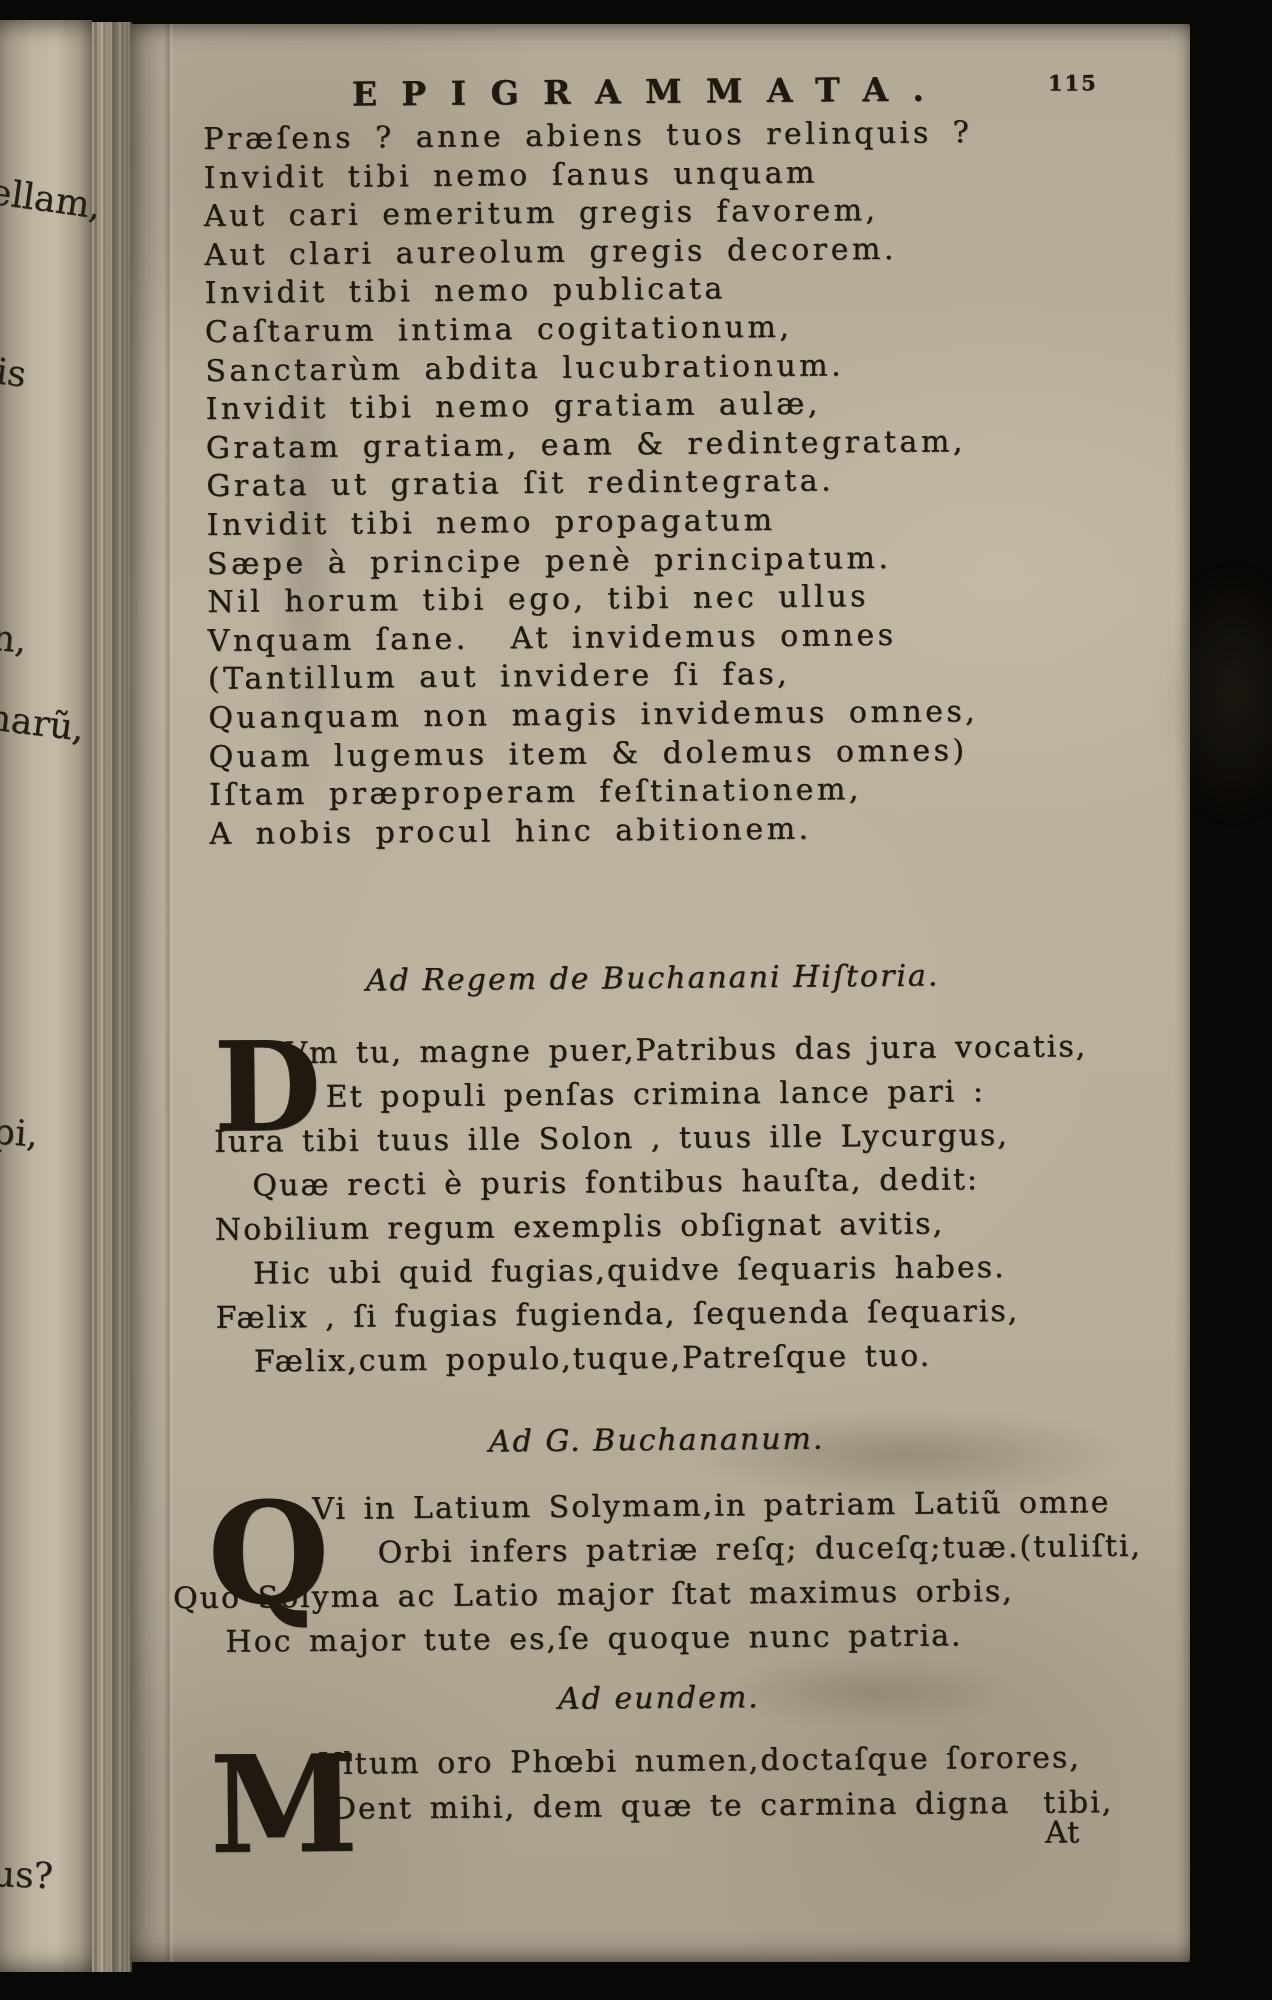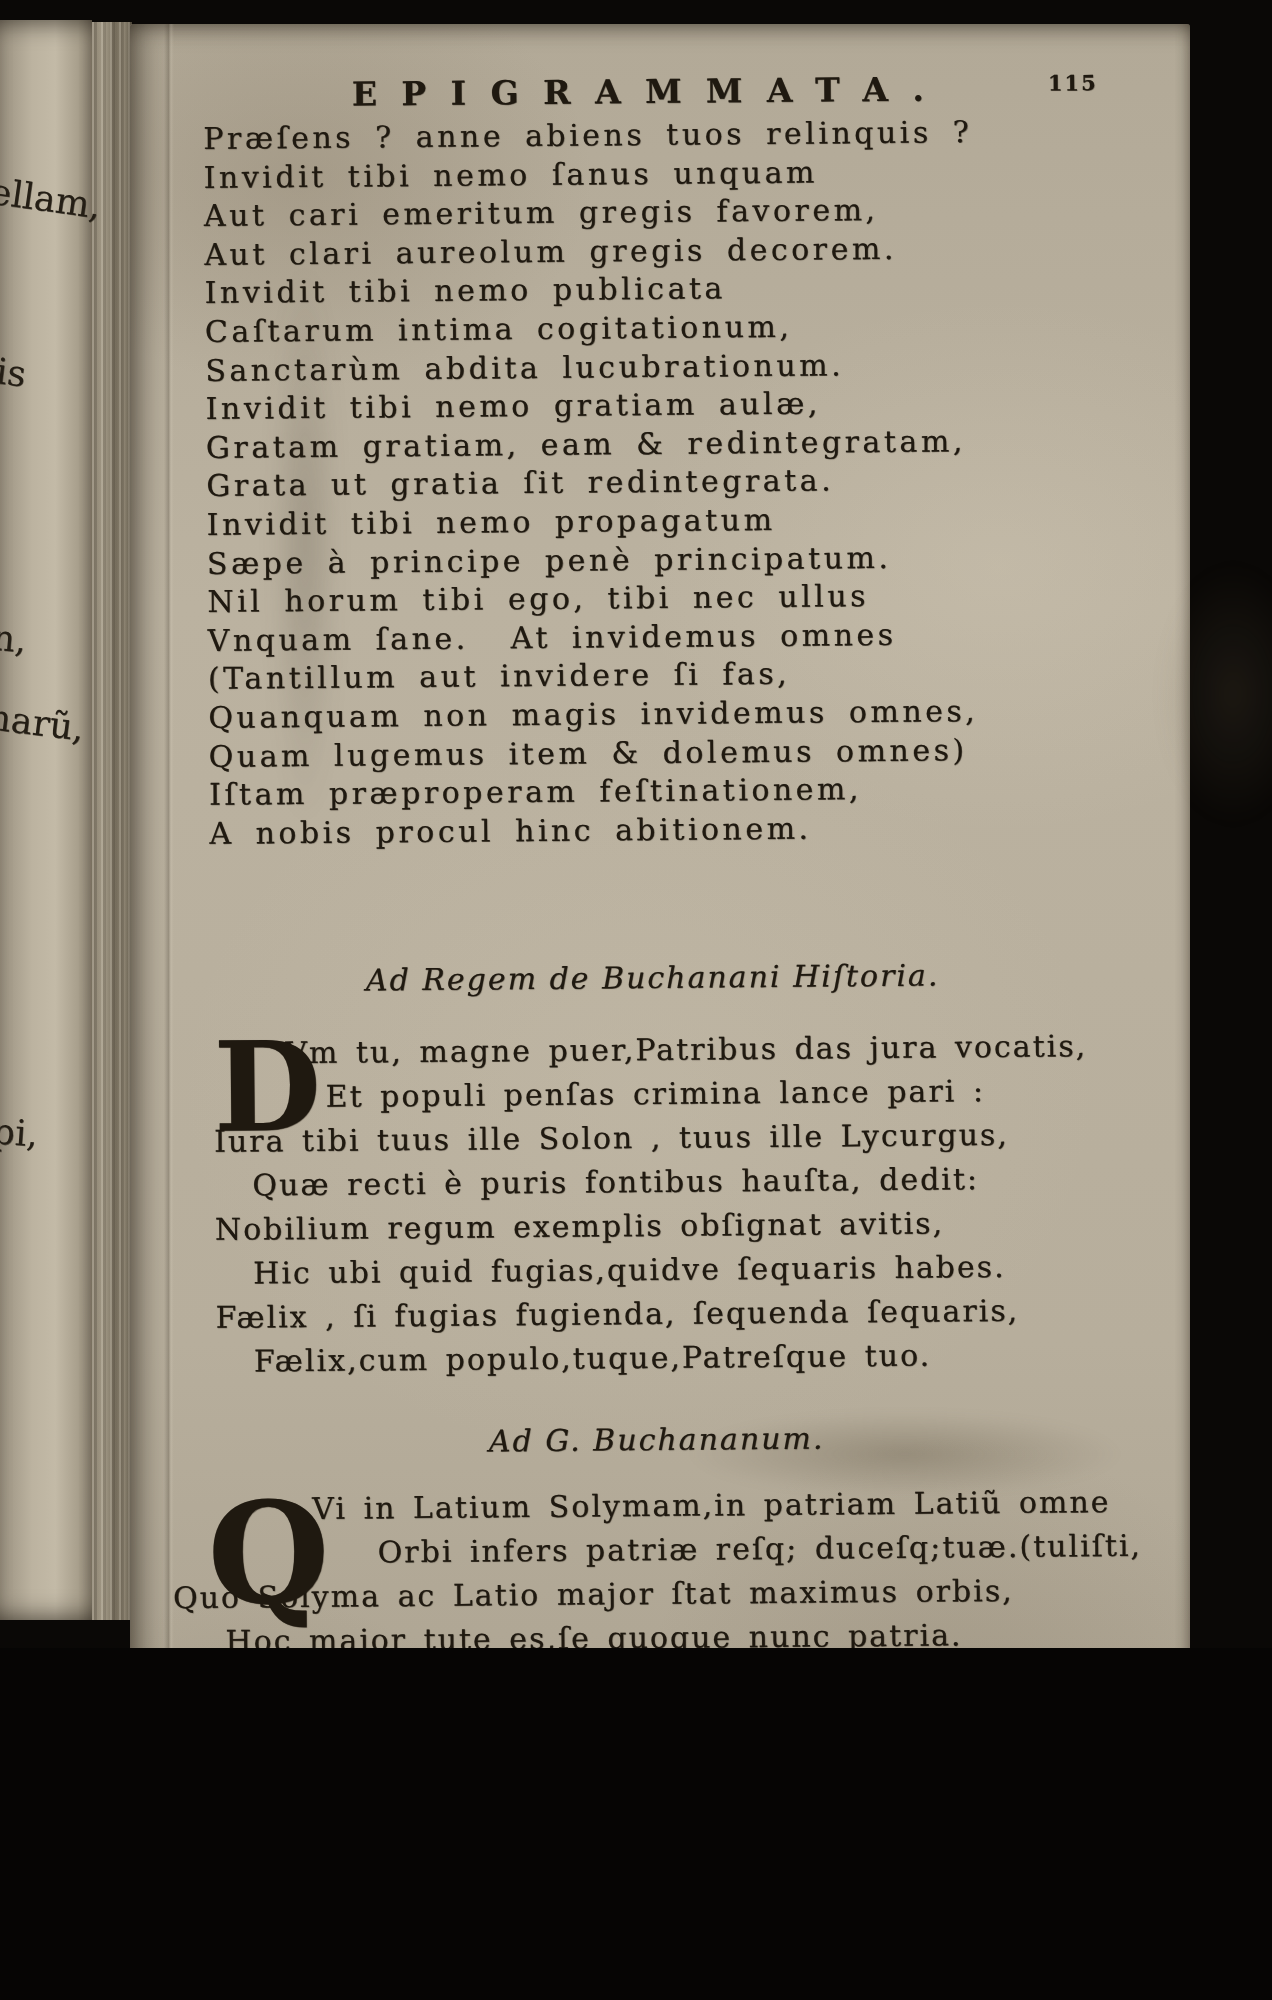--- a/index.html
+++ b/index.html
@@ -1,17 +1,17 @@
 <!DOCTYPE html>
 <html><head>
 <meta charset="utf-8">
 <style>
   html,body { margin:0; padding:0; background:#060504; }
   .photo {
-    position:relative; width:1272px; height:1648px; overflow:hidden;
+    position:relative; width:1272px; height:2000px; overflow:hidden;
     background:#0a0806;
     font-family:"DejaVu Serif","Liberation Serif",serif;
   }
   
   .facing-page {
     position:absolute; left:0; top:20px; bottom:28px; width:92px;
     background:linear-gradient(90deg,#9a9180 0%, #bcb3a0 35%, #c3baa7 60%, #a89f8c 85%, #847b6a 100%);
     box-shadow:inset 0 18px 22px -14px rgba(25,20,14,.6), inset 0 -18px 22px -14px rgba(25,20,14,.6);
   }
   
@@ -84,21 +84,21 @@
   .cap-m { width:110px; height:86px; }
   .cap-m > span { top:-4px; left:0; font-size:134px; }
 
   .stanza .line.indent { padding-left:38px; }
   .stanza-q .line.indent { padding-left:52px; }
   .stanza-m .line.indent { padding-left:14px; }
   .stanza-d .line-1.indent { padding-left:112px; }
   .stanza-q .line-1.indent { padding-left:205px; }
   .stanza-m .line-1.indent { padding-left:122px; }
 
-  .catchword { position:absolute; left:1030px; top:1818px; font-size:30px; font-weight:700; letter-spacing:1px;margin-top:36px; }
+  .catchword { position:absolute; left:1030px; top:1818px; font-size:30px; font-weight:400; letter-spacing:1px; }
 
   
   .fragment { position:absolute; font-size:36px; color:#241e15; white-space:pre;
               text-shadow:0.5px 0.5px 0.6px rgba(30,24,16,.5); }
   .f0 { left:-10px; top:178px; transform:rotate(8deg); }
   .f1 { left:-4px;  top:352px; transform:rotate(7deg); }
   .f2 { left:-8px;  top:618px; transform:rotate(5deg); }
   .f3 { left:-12px; top:702px; transform:rotate(7deg); }
   .f4 { left:-8px;  top:1112px; transform:rotate(4deg); }
   .f5 { left:-8px;  top:1854px; transform:rotate(2deg); }

